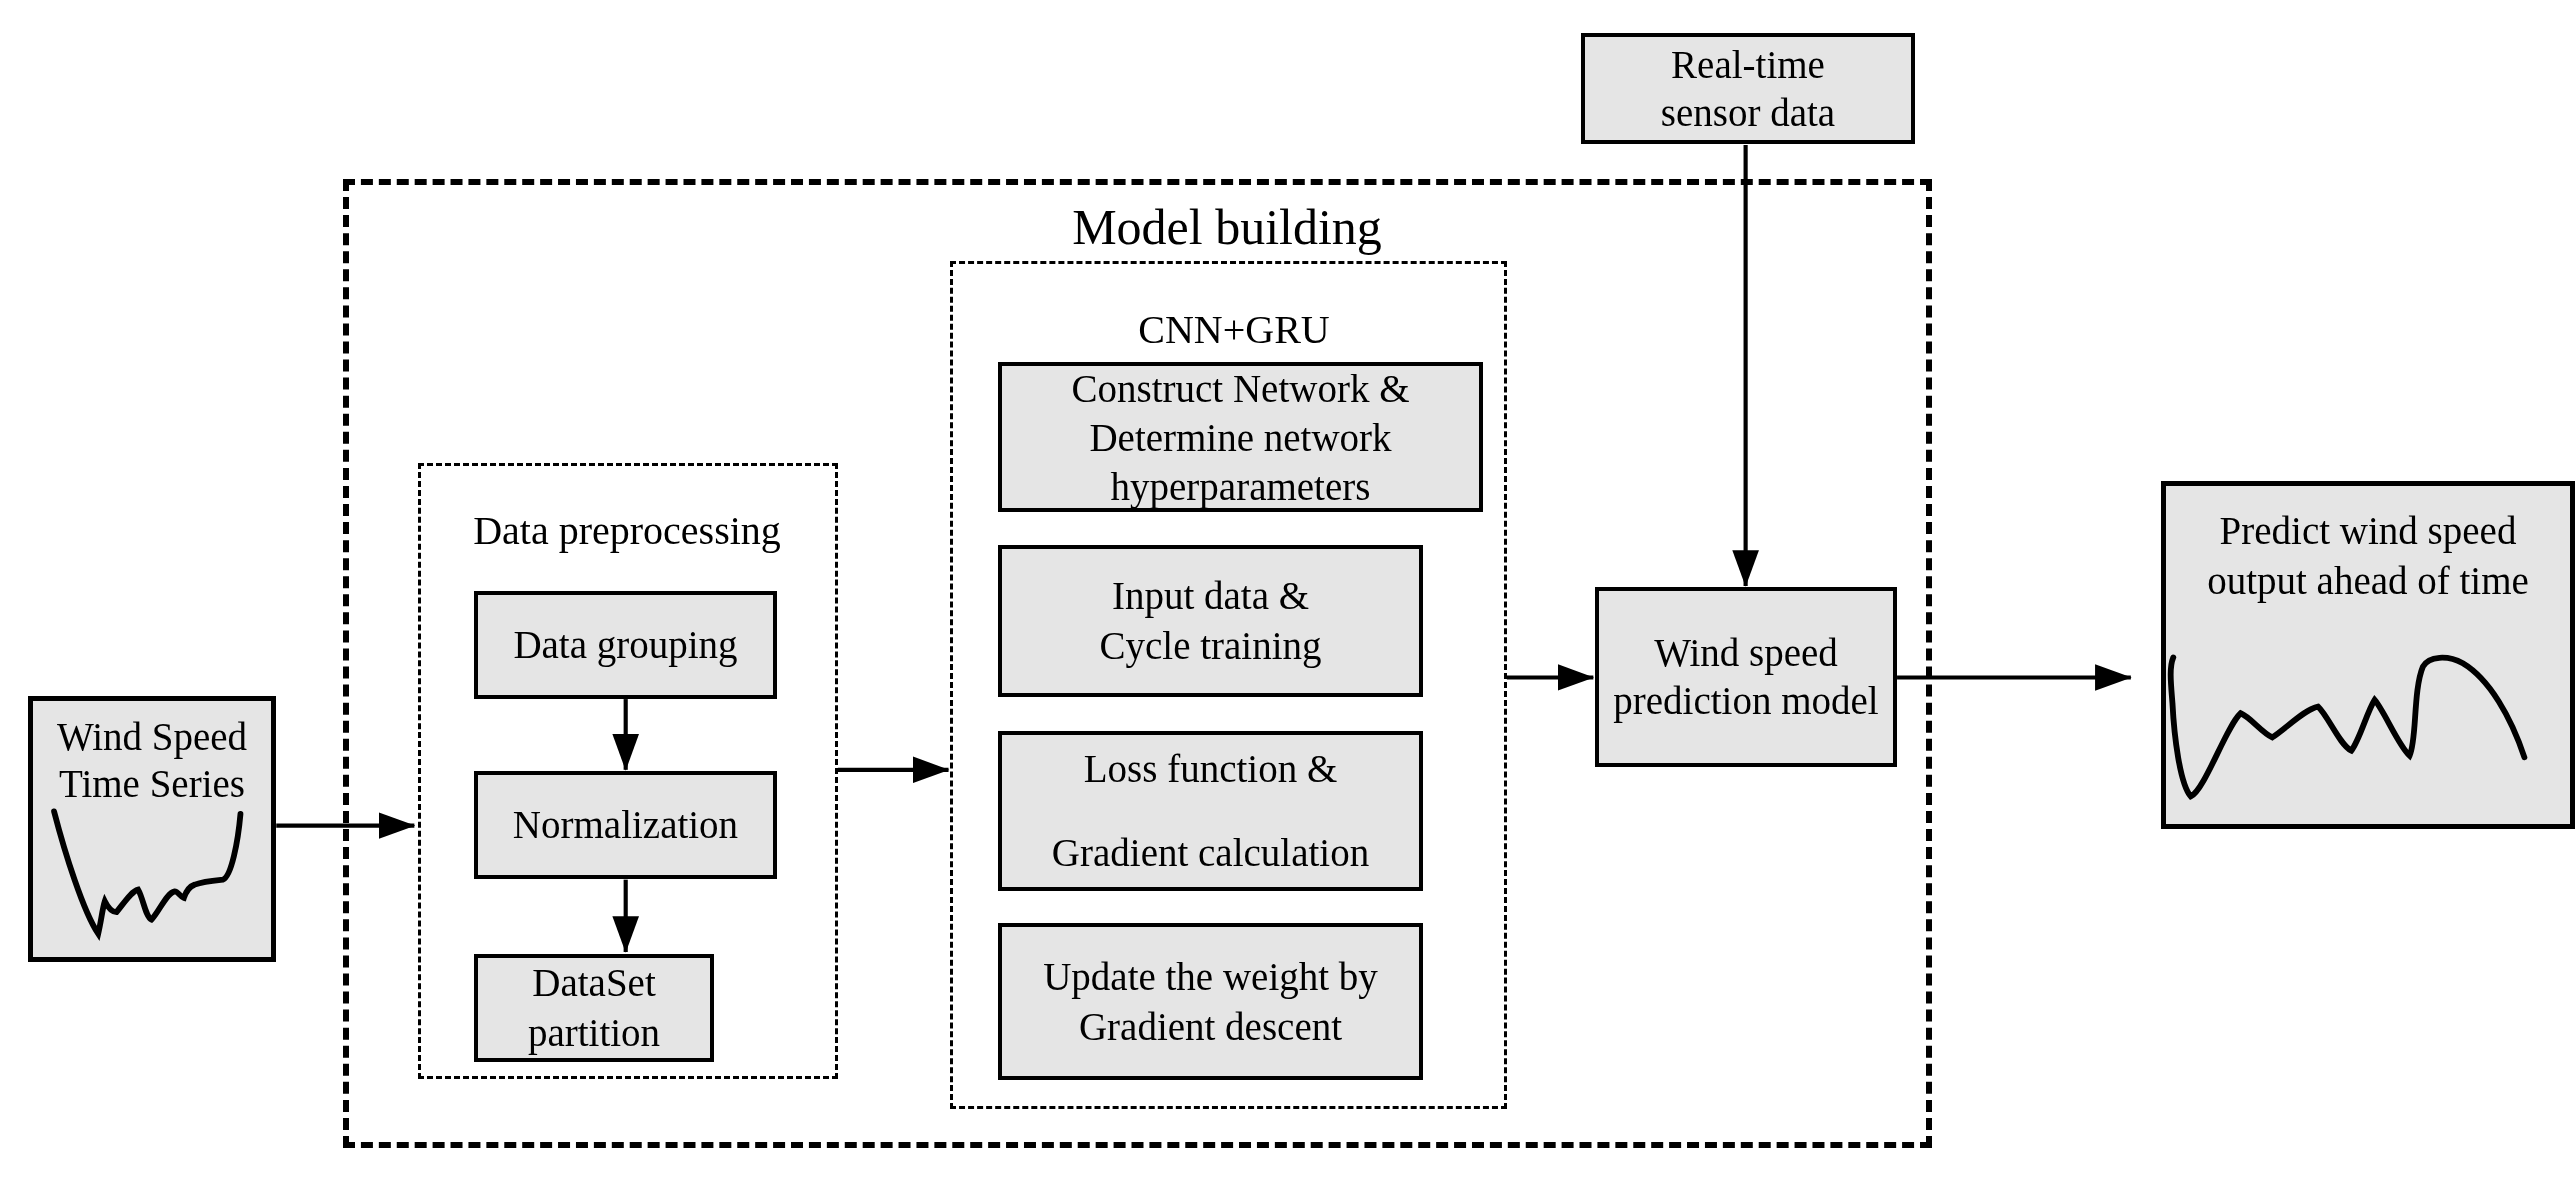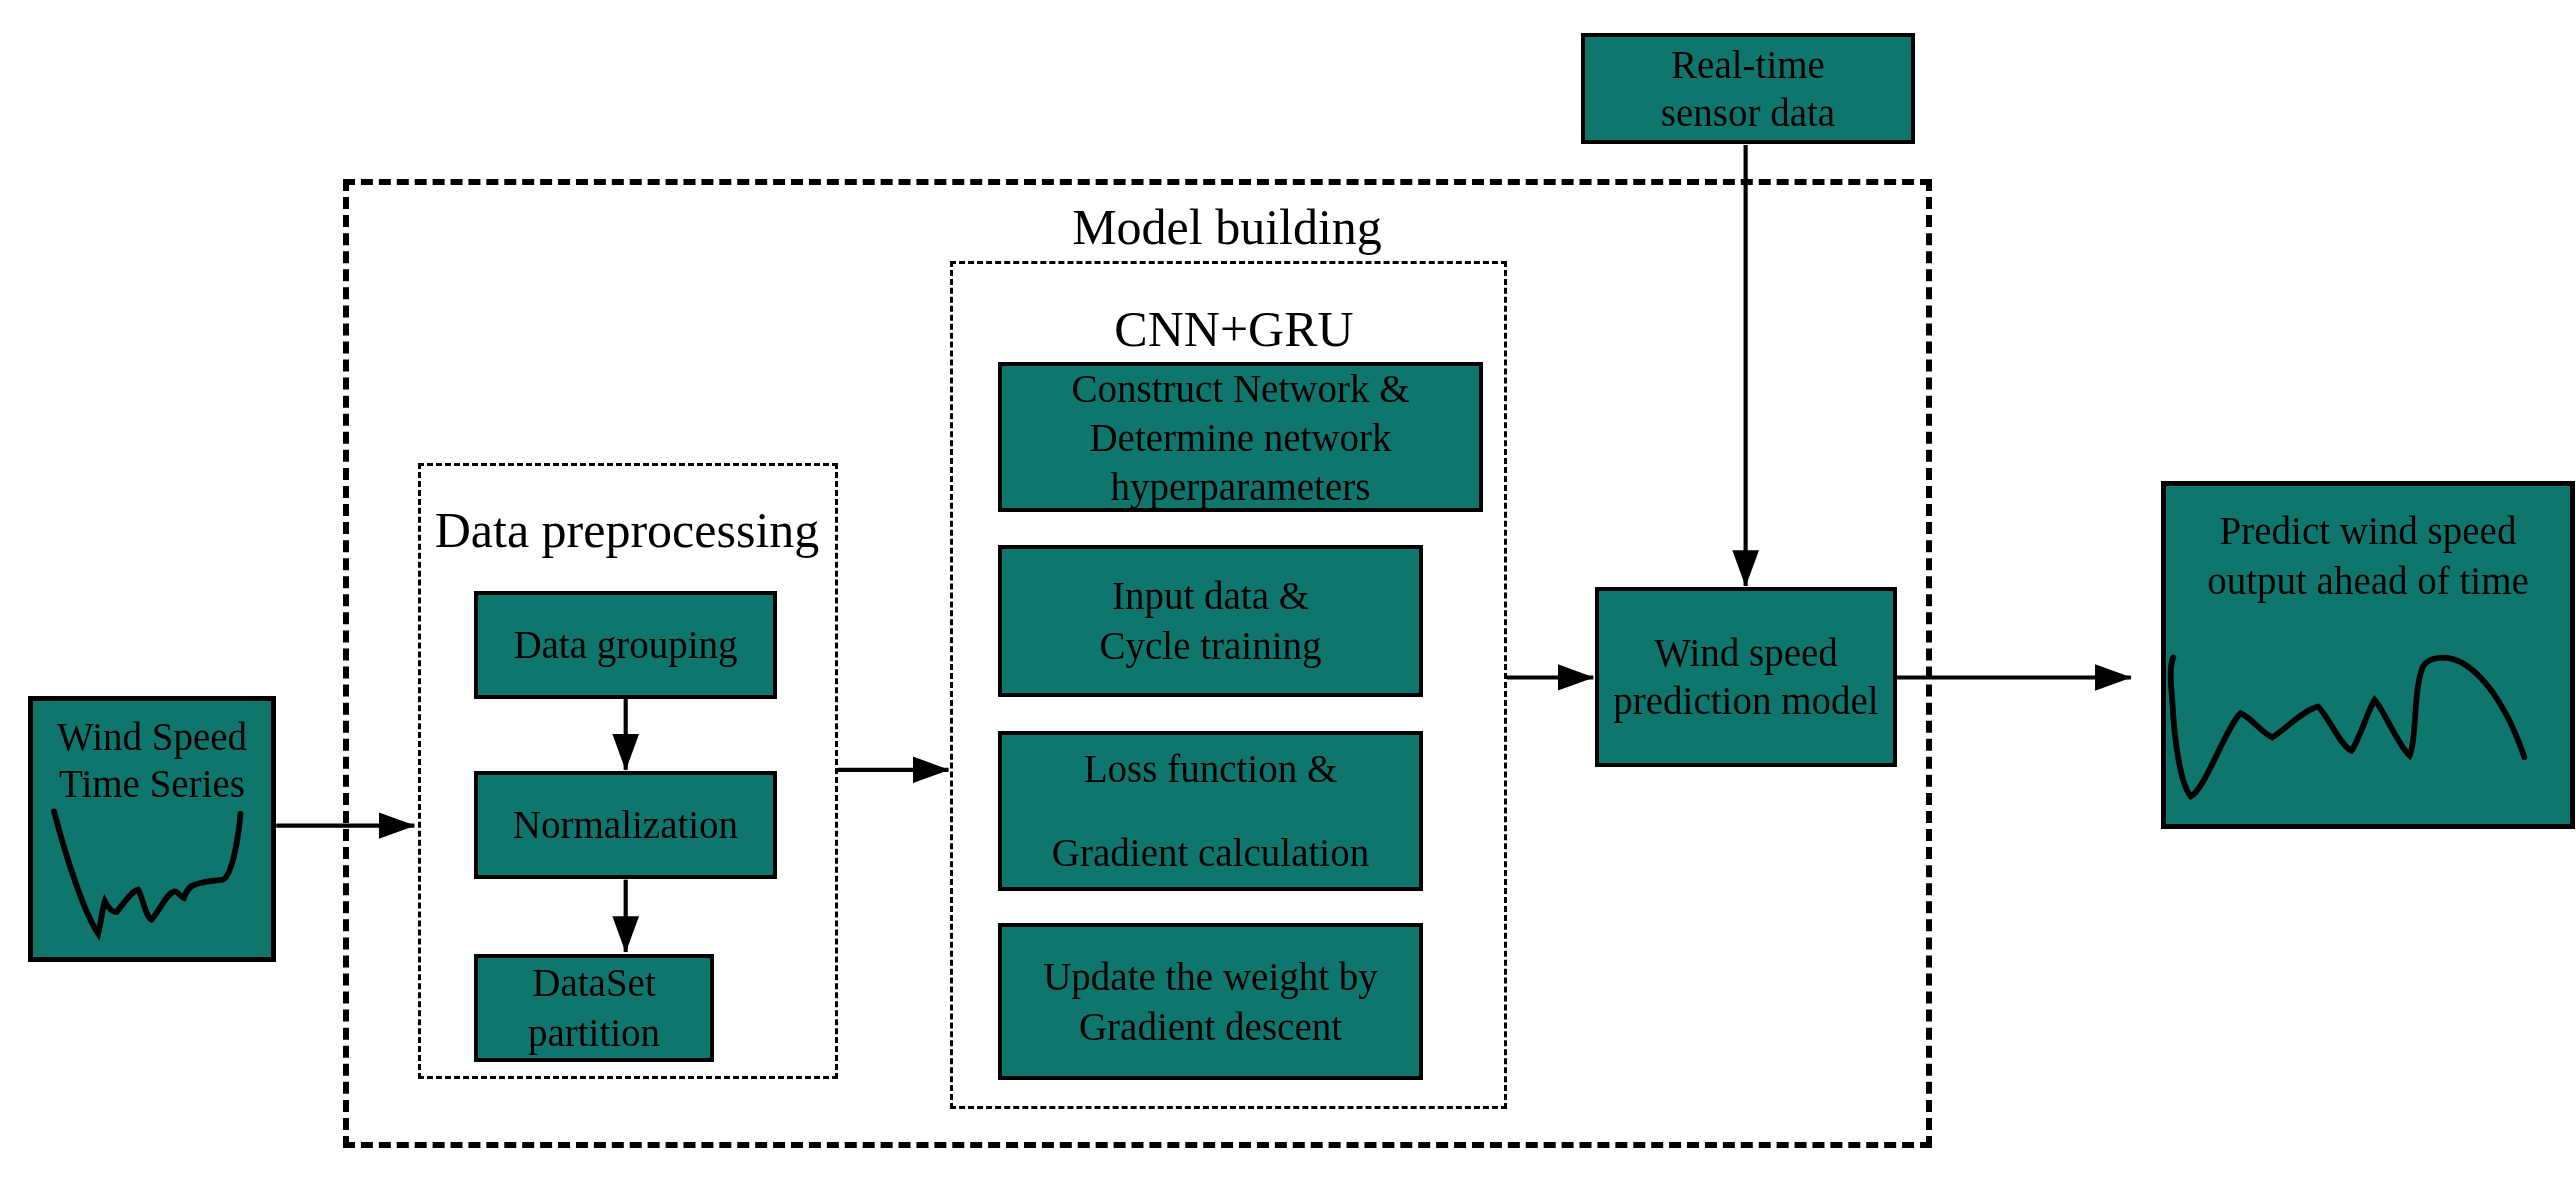--- a/index.html
+++ b/index.html
@@ -29,38 +29,38 @@
     left: 0;
     top: 0;
     width: 2576px;
     height: 1191px;
     z-index: 2;
     pointer-events: none;
   }
   .box {
     position: absolute;
     box-sizing: border-box;
-    background: #0f766e;
+    background: #e5e5e5;
     border: 4.2px solid #000;
     display: flex;
     flex-direction: column;
     align-items: center;
     justify-content: center;
     text-align: center;
     font-size: 39px;
     line-height: 50px;
     z-index: 3;
   }
   .box.thick { border-width: 5px; }
   .label {
     position: absolute;
     transform: translateX(-50%);
     white-space: nowrap;
     text-align: center;
-    font-size: 50px;
+    font-size: 40px;
     line-height: 43px;
     z-index: 3;
   }
   .label.lg { font-size: 50px; }
 
   
   #input-box        { left: 28px;   top: 696px;  width: 248px; height: 266px; justify-content: flex-start; padding-top: 11.6px; line-height: 47px; }
   #outer-dashed     { left: 343px;  top: 179px;  width: 1589px; height: 969px; }
   #preproc-dashed   { left: 418px;  top: 463px;  width: 420px;  height: 616px; }
   #preproc-title    { left: 627px;  top: 509px; }

